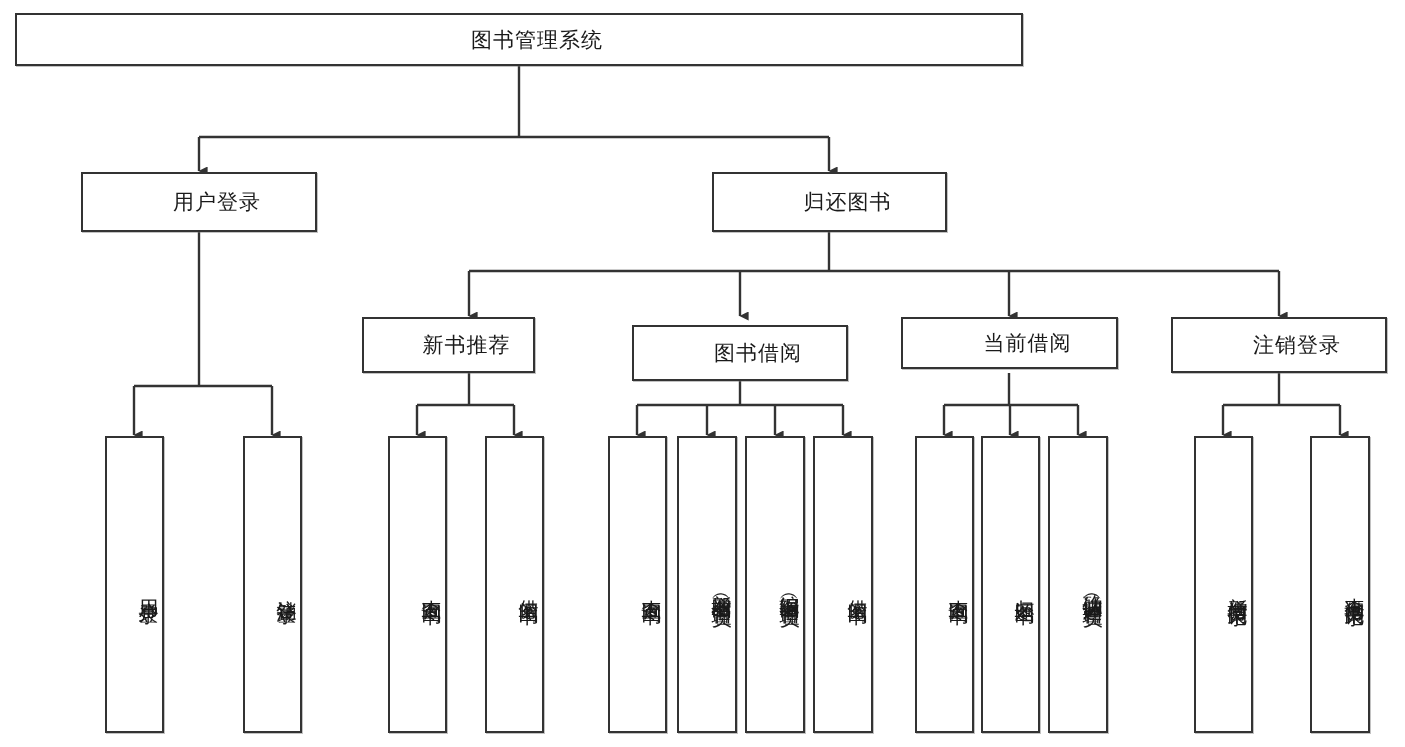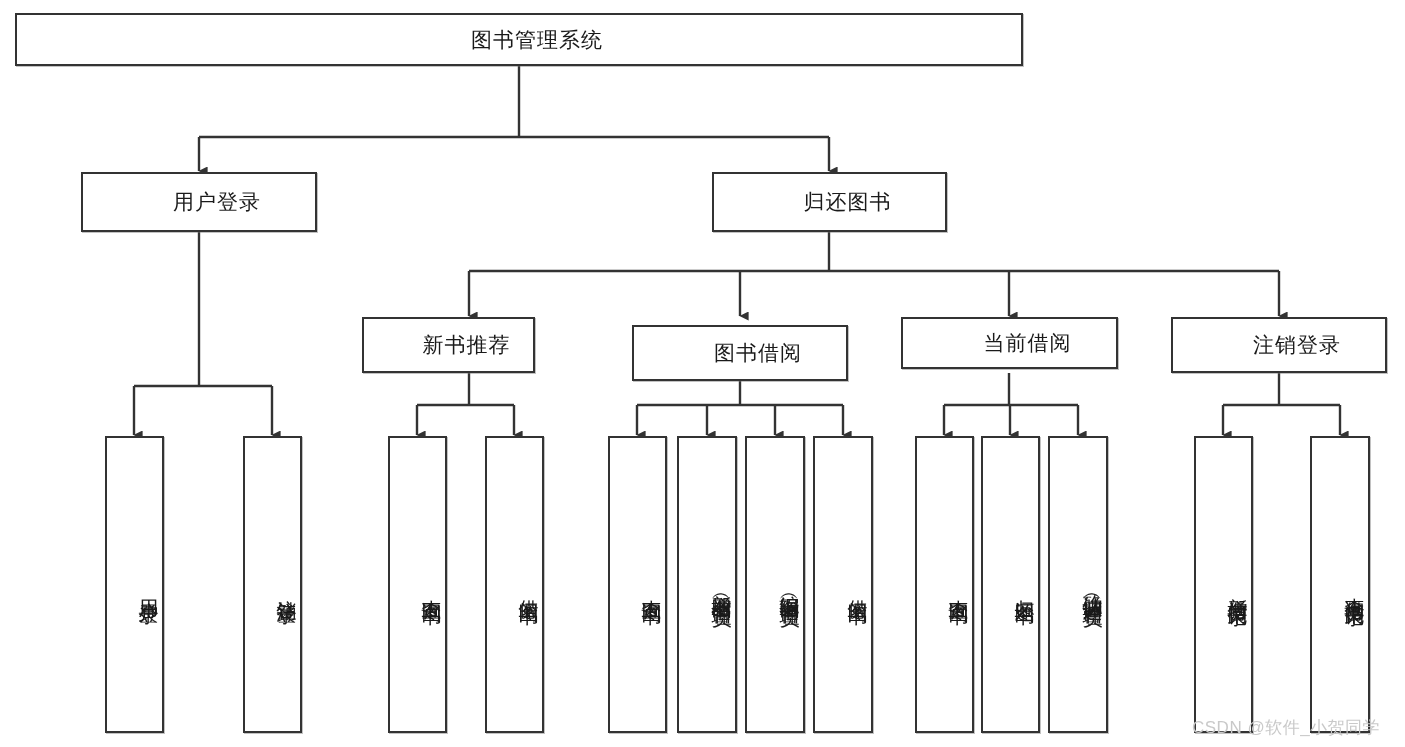--- a/index.html
+++ b/index.html
@@ -173,15 +173,14 @@
         <span class="label">确认归还（管理员）</span>
       </div>
       <div class="node vertical" style="left: 1194px; top: 436px; width: 59px; height: 297px; border-color: rgb(51, 51, 51); background: rgb(255, 255, 255); color: rgb(26, 26, 26);">
         <span class="label">新增借阅记录</span>
       </div>
       <div class="node vertical" style="left: 1310px; top: 436px; width: 60px; height: 297px; border-color: rgb(51, 51, 51); background: rgb(255, 255, 255); color: rgb(26, 26, 26);">
         <span class="label">查询借阅记录</span>
       </div>
     </div>
 
-  <div class="watermark" style="left: 1192px; top: 716px; color: rgb(201, 201, 201);">CSDN @软件_小贺同学</div>
 
 </div>
 
 </body></html>

